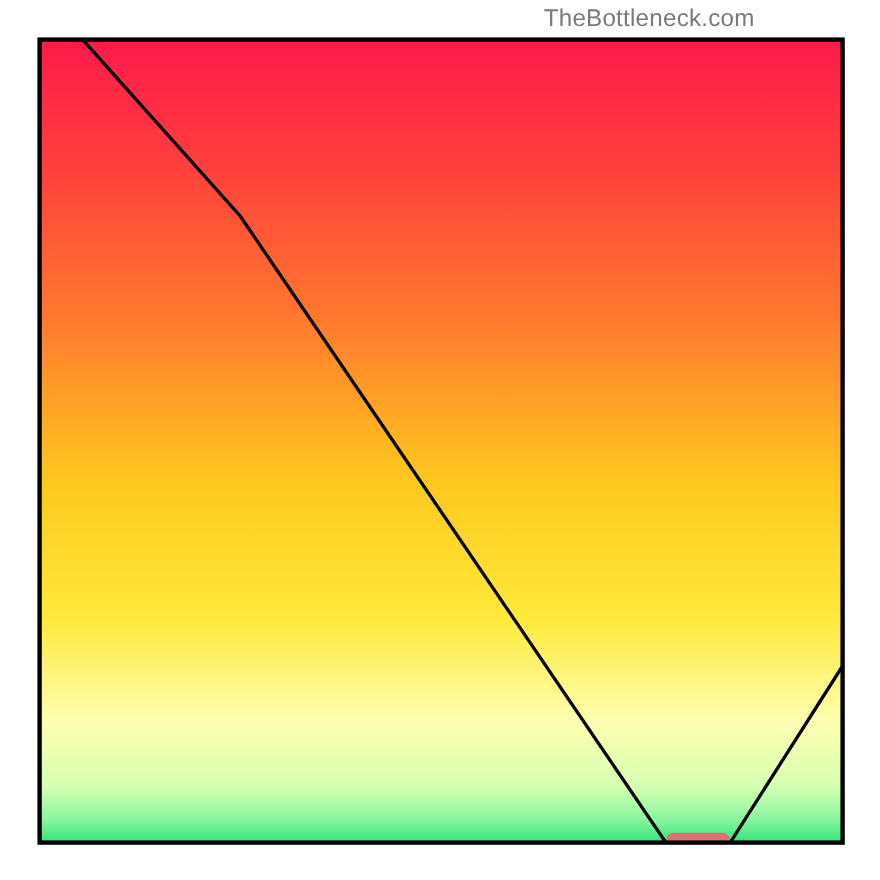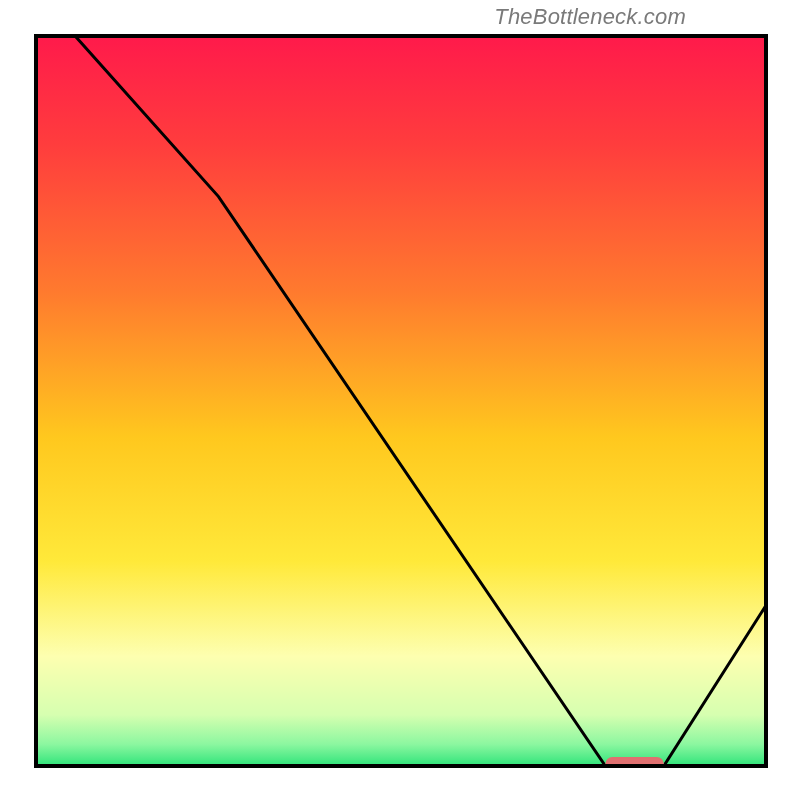--- a/index.html
+++ b/index.html
@@ -8,21 +8,20 @@
     width: 800px;
     height: 800px;
     overflow: hidden;
     font-family: Arial, Helvetica, sans-serif;
     background: #ffffff;
   }
   .wrap {
     position: relative;
     width: 696px;
     height: 800px;
-    font-style: italic;
   }
   .attribution {
     position: absolute;
     top: 4px;
     right: 10px;
     font-size: 22px;
     font-weight: 400;
     color: #7a7a7a;
     letter-spacing: 0.2px;
   }

